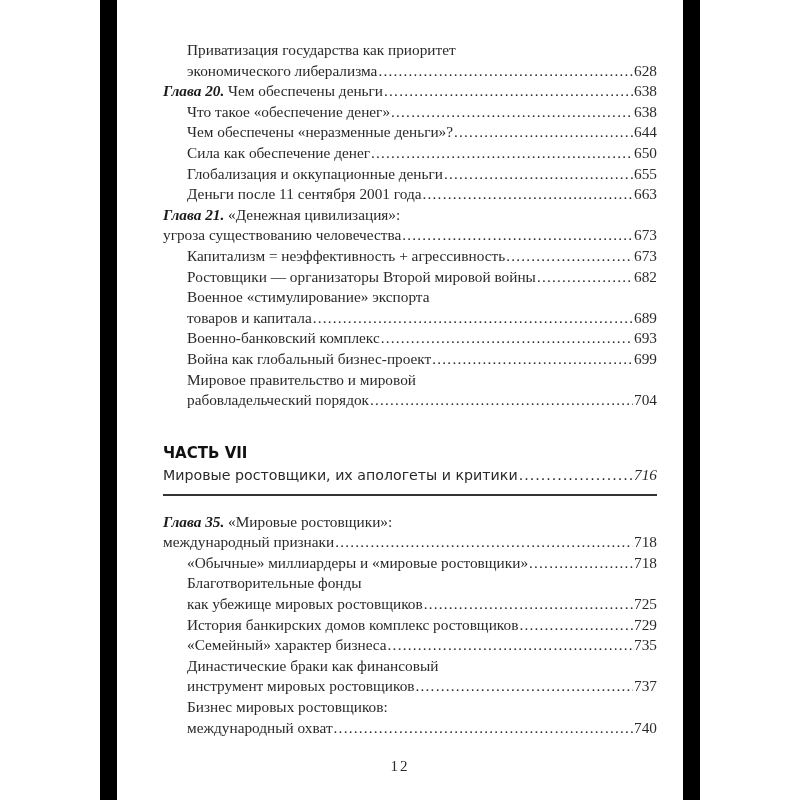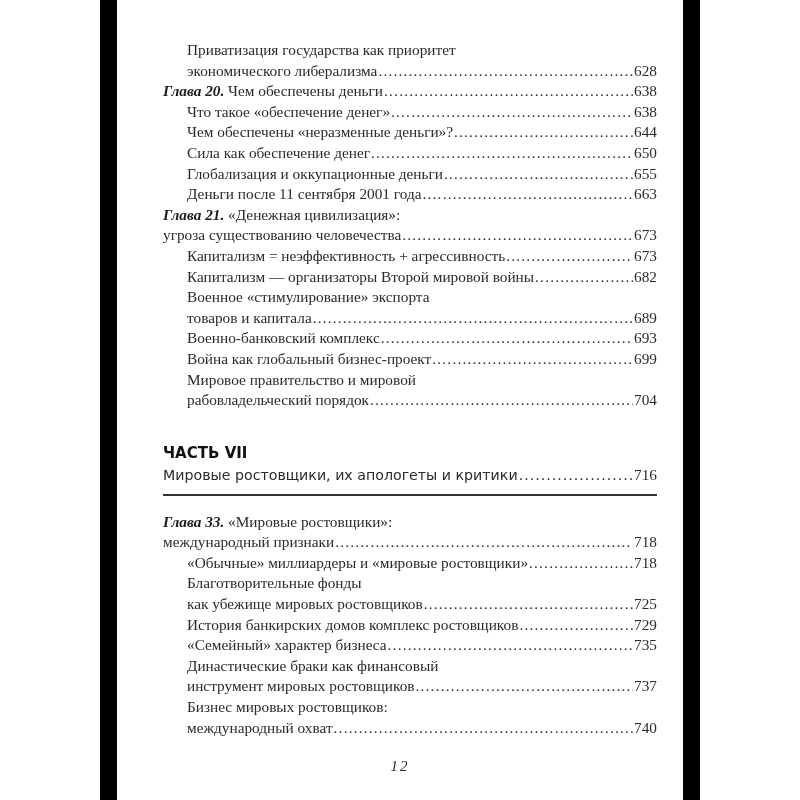--- a/index.html
+++ b/index.html
@@ -14,23 +14,23 @@
     .line .dots { flex:1 1 auto; overflow:hidden; margin:0 1px; letter-spacing:1.2px; }
     .line .dots::before { content:"................................................................................................................................................"; }
     .line .p { flex:0 0 auto; }
     .gl { font-weight:bold; font-style:italic; color:#1a1a1a;margin-top:48px; }
     .part { margin-top:32px; }
     .part-label { font-family:"DejaVu Sans", sans-serif; font-weight:bold; font-size:15px; height:21px; line-height:21px; color:#111; }
     .part-line { font-family:"DejaVu Sans", sans-serif; font-size:14.2px; display:flex; align-items:baseline; height:22px; line-height:22px; border-bottom:2px solid #333; padding-bottom:8px; }
     .part-line .t { flex:0 0 auto; }
     .part-line .dots { flex:1 1 auto; overflow:hidden; margin:0 1px; letter-spacing:1px; }
     .part-line .dots::before { content:"................................................................................................................................................"; }
-    .part-line .p { flex:0 0 auto; font-family:"Liberation Serif", serif; font-size:15.3px; }
+    .part-line .p { flex:0 0 auto; font-family:"Liberation Serif", serif; font-size:15.3px;font-style:italic; }
     .after-part { margin-top:16px; }
-    .pagenum { position:absolute; left:0; width:800px; top:758px; text-align:center; font-family:"Liberation Serif", serif; font-size:15px; color:#2a2a2a; letter-spacing:2px;font-style:italic; }
+    .pagenum { position:absolute; left:0; width:800px; top:758px; text-align:center; font-family:"Liberation Serif", serif; font-size:15px; color:#2a2a2a; letter-spacing:2px; }
   </style>
 </head>
 <body>
 
 <div class="edge left"></div>
 <div class="edge right"></div>
 
 <div class="page">
   <div id="block1">
       <div class="line indent">
@@ -78,21 +78,21 @@
         <span class="t">угроза существованию человечества</span>
         <span class="dots"></span>
         <span class="p">673</span>
       </div>
       <div class="line indent">
         <span class="t">Капитализм = неэффективность + агрессивность</span>
         <span class="dots"></span>
         <span class="p">673</span>
       </div>
       <div class="line indent">
-        <span class="t">Капитализм — организаторы Второй мировой войны</span>
+        <span class="t">Ростовщики — организаторы Второй мировой войны</span>
         <span class="dots"></span>
         <span class="p">682</span>
       </div>
       <div class="line indent">
         <span class="t">Военное «стимулирование» экспорта</span>
       </div>
       <div class="line indent">
         <span class="t">товаров и капитала</span>
         <span class="dots"></span>
         <span class="p">689</span>
@@ -119,21 +119,21 @@
   <div class="part">
     <div class="part-label">ЧАСТЬ VII</div>
     <div class="part-line">
       <span class="t">Мировые ростовщики, их апологеты и критики</span>
       <span class="dots"></span>
       <span class="p">716</span>
     </div>
   </div>
   <div id="block2" class="after-part">
       <div class="line">
-        <span class="t"><span class="gl">Глава 33.</span><span> «Мировые ростовщики»:</span></span>
+        <span class="t"><span class="gl">Глава 35.</span><span> «Мировые ростовщики»:</span></span>
       </div>
       <div class="line">
         <span class="t">международный признаки</span>
         <span class="dots"></span>
         <span class="p">718</span>
       </div>
       <div class="line indent">
         <span class="t">«Обычные» миллиардеры и «мировые ростовщики»</span>
         <span class="dots"></span>
         <span class="p">718</span>

